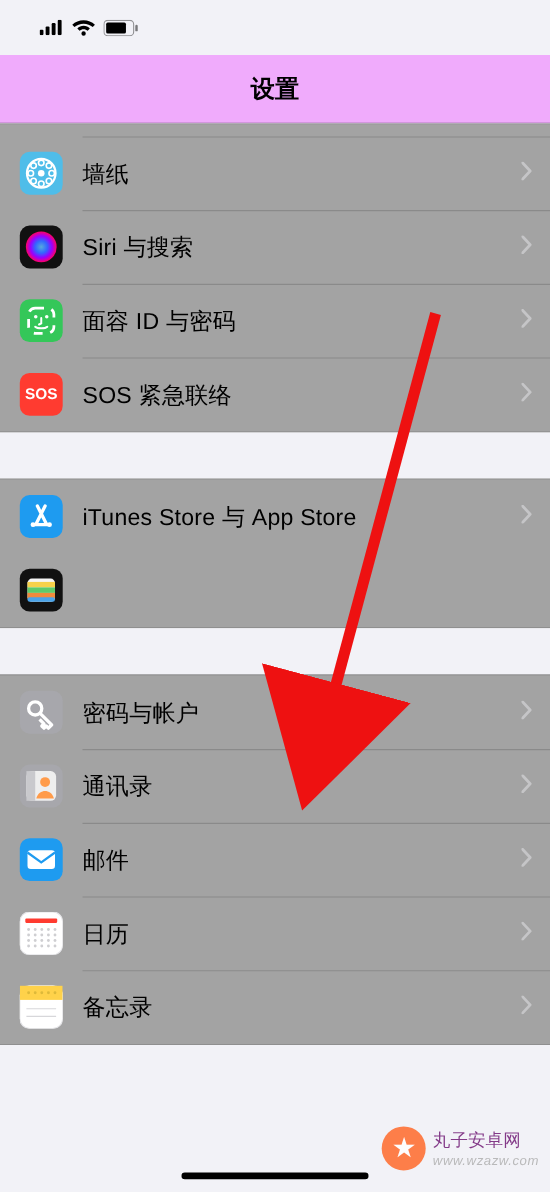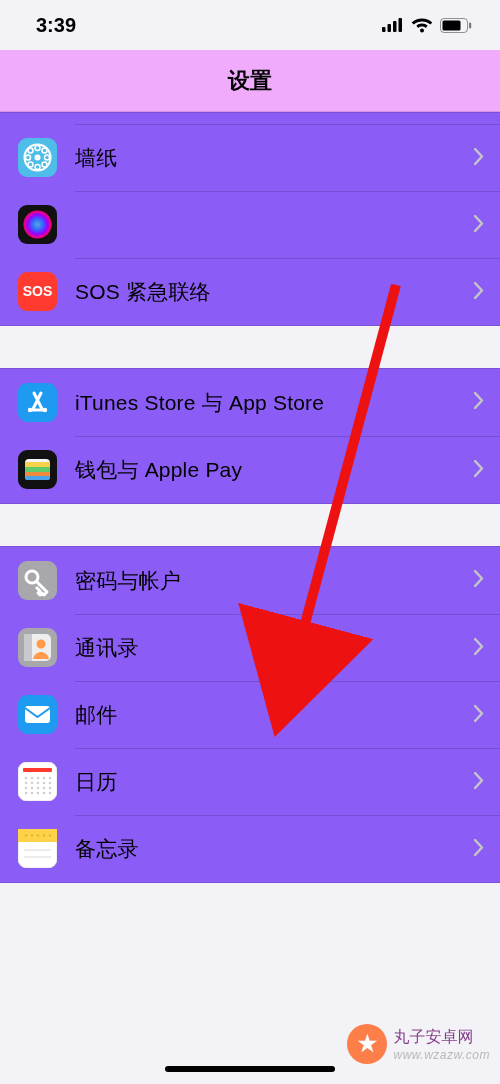--- a/index.html
+++ b/index.html
@@ -31,21 +31,21 @@
       height: 62px;
       display: flex;
       align-items: center;
       justify-content: center;
       background: #f0abfc;
       border-bottom: 0.5px solid rgba(0,0,0,0.12);
     }
     .nav-title { font-size: 22px; font-weight: 600; }
     .content { height: calc(100% - 112px); overflow: hidden; }
     .group {
-      background: #8b5cf6;
+      background: #a3a3a3;
       border-top: 0.5px solid rgba(0,0,0,0.12);
       border-bottom: 0.5px solid rgba(0,0,0,0.12);
     }
     .gap { height: 42px; }
     .row {
       display: flex;
       align-items: center;
       min-height: 67px;
       padding-left: 18px;
       cursor: pointer;
@@ -113,21 +113,20 @@
       display:flex; align-items:center; justify-content:center;
       color:#fff; font-size:22px; font-weight:800;
     }
     .wm-text { font-size: 16px; color: #701a75; }
     .wm-sub { font-size: 12px; color: #b0b0b0; letter-spacing:0.5px;font-style:italic;}
   </style>
 </head>
 <body>
 
 <div class="status-bar">
-  <div class="status-time">3:39</div>
   <div class="status-right">
     <svg width="22" height="14" viewBox="0 0 22 14">
         <rect x="0" y="9" width="3.5" height="5" rx="1" fill="#000"></rect>
         <rect x="5.5" y="6" width="3.5" height="8" rx="1" fill="#000"></rect>
         <rect x="11" y="3" width="3.5" height="11" rx="1" fill="#000"></rect>
         <rect x="16.5" y="0" width="3.5" height="14" rx="1" fill="#000"></rect>
       </svg>
     <svg width="22" height="16" viewBox="0 0 22 16">
         <path d="M11 13.5a2 2 0 100 4 2 2 0 000-4zm0-5c-2.2 0-4.2.9-5.7 2.3l2 2.1C8.3 12 9.6 11.5 11 11.5s2.7.5 3.7 1.4l2-2.1C15.2 9.4 13.2 8.5 11 8.5zm0-5C7 3.5 3.4 5 .7 7.5l2 2.1C4.9 7.7 7.8 6.5 11 6.5s6.1 1.2 8.3 3.1l2-2.1C18.6 5 15 3.5 11 3.5z" transform="translate(0 -2)" fill="#000"></path>
       </svg>
@@ -180,20 +179,38 @@
                 <stop offset="0%" stop-color="#5ad"></stop>
                 <stop offset="40%" stop-color="#36f"></stop>
                 <stop offset="70%" stop-color="#90f"></stop>
                 <stop offset="100%" stop-color="#f06"></stop>
               </radialGradient>
             </defs>
             <circle cx="19.5" cy="19.5" r="14" fill="url(#sg)"></circle>
           </svg>
         </div>
         <div class="row-body">
+          <span class="row-label">Siri 与搜索</span>
+          <span class="chevron-cell"><svg width="10" height="17" viewBox="0 0 10 17">
+              <path d="M1 1l7 7.5L1 16" stroke="#c5c5c7" stroke-width="2.5" fill="none" stroke-linecap="round" stroke-linejoin="round"></path>
+            </svg></span>
+        </div>
+      </div>
+      <div class="row">
+        <div class="icon-box" style="background:#34c759">
+          <svg width="39" height="39" viewBox="0 0 39 39">
+            <rect x="8" y="8" width="23" height="23" rx="6" fill="none" stroke="#fff" stroke-width="2.5" stroke-dasharray="8 7"></rect>
+            <circle cx="14.5" cy="16" r="1.6" fill="#fff"></circle>
+            <circle cx="24.5" cy="16" r="1.6" fill="#fff"></circle>
+            <path d="M19.5 17v5l-2 1" stroke="#fff" stroke-width="1.8" fill="none" stroke-linecap="round"></path>
+            <path d="M14 25c2 2 9 2 11 0" stroke="#fff" stroke-width="1.8" fill="none" stroke-linecap="round"></path>
+          </svg>
+        </div>
+        <div class="row-body">
+          <span class="row-label">面容 ID 与密码</span>
           <span class="chevron-cell"><svg width="10" height="17" viewBox="0 0 10 17">
               <path d="M1 1l7 7.5L1 16" stroke="#c5c5c7" stroke-width="2.5" fill="none" stroke-linecap="round" stroke-linejoin="round"></path>
             </svg></span>
         </div>
       </div>
       <div class="row">
         <div class="icon-box" style="background:#ff3b30">
           <svg width="39" height="39" viewBox="0 0 39 39">
             <text x="19.5" y="24" text-anchor="middle" font-size="14" font-weight="800" fill="#fff" font-family="Arial">SOS</text>
           </svg>
@@ -225,26 +242,20 @@
       </div>
       <div class="row">
         <div class="icon-box" style="background:#111">
           <svg width="39" height="39" viewBox="0 0 39 39">
             <rect x="7" y="9" width="25" height="21" rx="4" fill="#f5f5f5"></rect>
             <rect x="7" y="12" width="25" height="5" fill="#f7d14a"></rect>
             <rect x="7" y="17" width="25" height="5" fill="#5ecb6a"></rect>
             <rect x="7" y="22" width="25" height="5" fill="#f08a3c"></rect>
             <rect x="7" y="26" width="25" height="4" rx="2" fill="#4aa3e8"></rect>
           </svg>
-        </div>
-        <div class="row-body">
-          <span class="row-label">钱包与 Apple Pay</span>
-          <span class="chevron-cell"><svg width="10" height="17" viewBox="0 0 10 17">
-              <path d="M1 1l7 7.5L1 16" stroke="#c5c5c7" stroke-width="2.5" fill="none" stroke-linecap="round" stroke-linejoin="round"></path>
-            </svg></span>
         </div>
       </div>
     </div>
     <div class="gap"></div>
     <div class="group">
       <div class="row row-first">
         <div class="icon-box" style="background:#a7a7ac">
           <svg width="39" height="39" viewBox="0 0 39 39">
             <circle cx="14" cy="16" r="6" fill="none" stroke="#fff" stroke-width="3"></circle>
             <path d="M18 20l11 11-3 3-2-2-2 2-2-2 2-2-4-4" stroke="#fff" stroke-width="3" fill="none" stroke-linejoin="round"></path>

